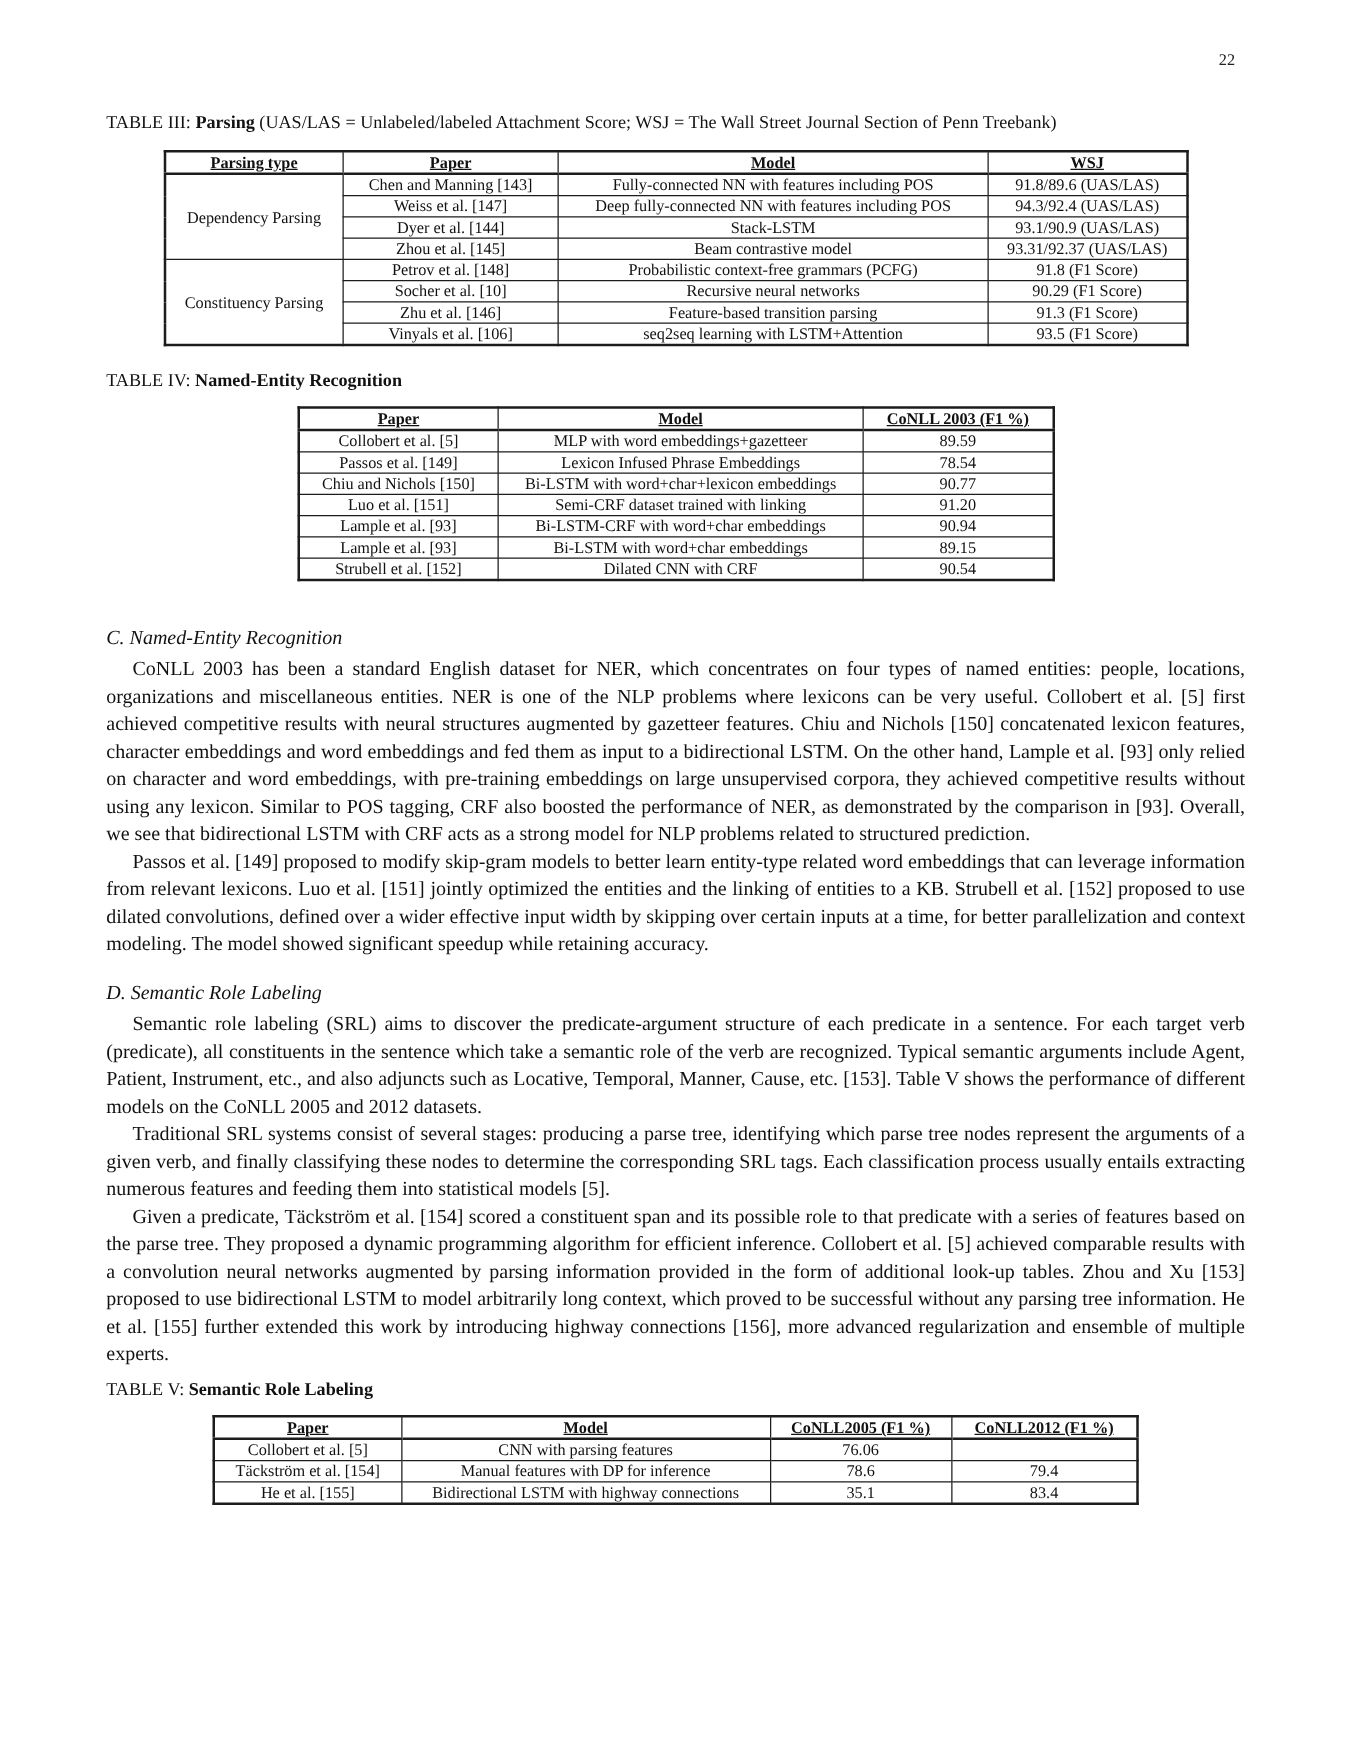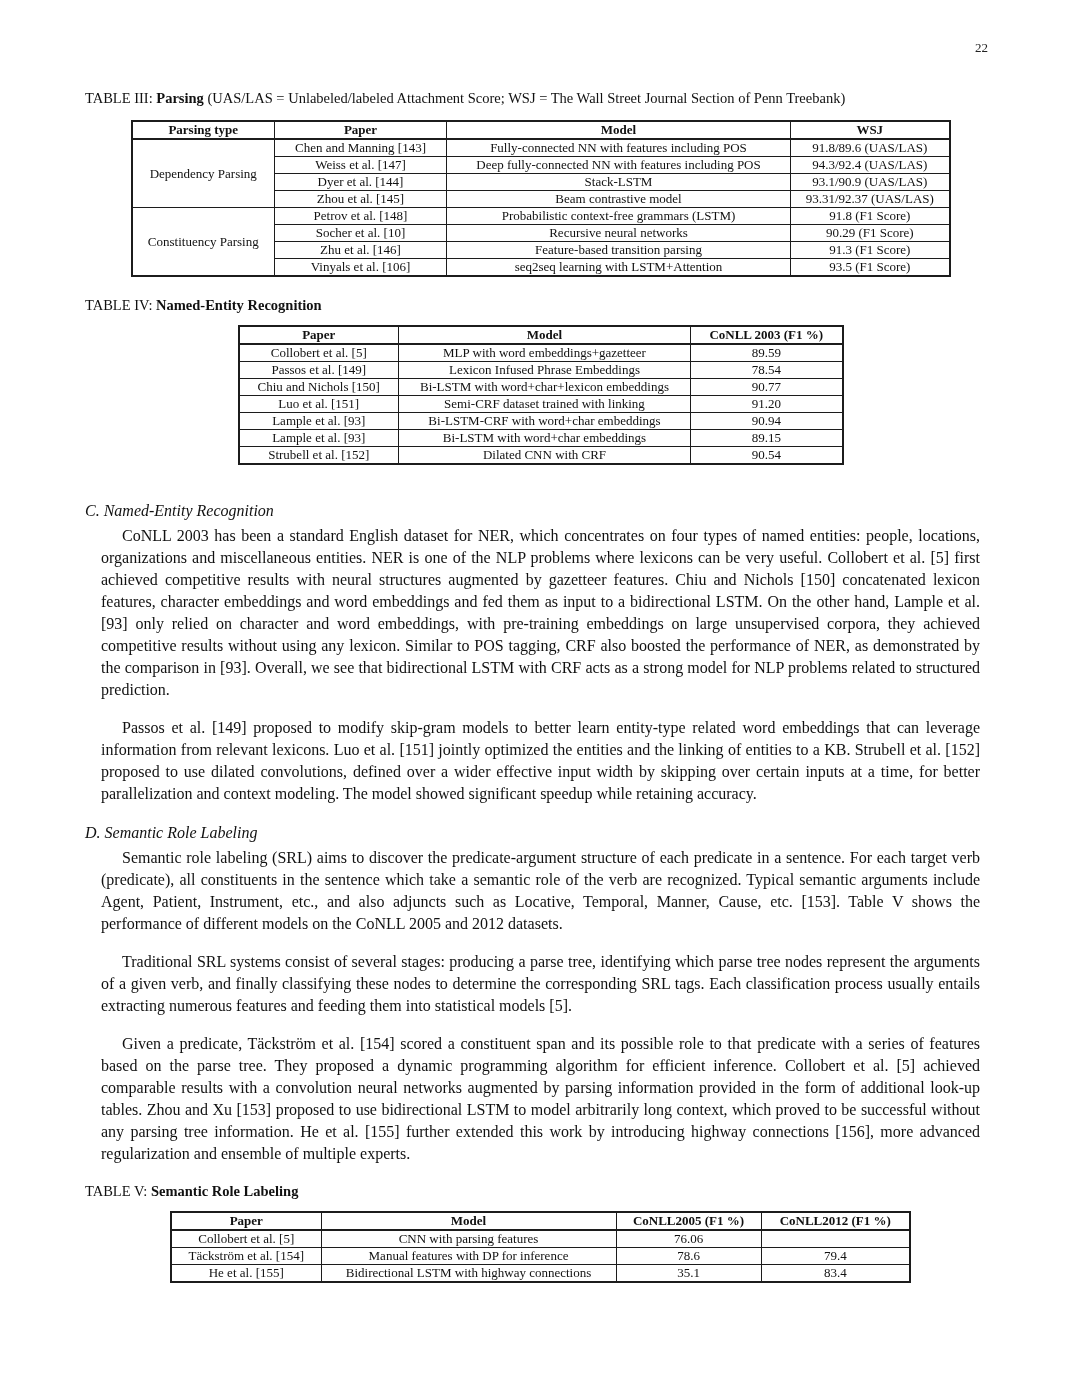--- a/index.html
+++ b/index.html
@@ -52,20 +52,21 @@
     text-align: center;
     vertical-align: middle;
     padding: 1px 4px;
     line-height: 14px;
     white-space: nowrap;
     overflow: hidden;
   }
   thead th {
     font-weight: bold;
     border-bottom: 2px solid #1c1c1c;
+    text-decoration: underline;
   }
   .group-cell { vertical-align: middle; }
   
   .t3 col.c1 { width: 143px; } .t3 col.c2 { width: 172px; }
   .t3 col.c3 { width: 344px; } .t3 col.c4 { width: 159px; }
   .t4 col.c1 { width: 160px; } .t4 col.c2 { width: 292px; }
   .t4 col.c3 { width: 152px; }
   .t5 col.c1 { width: 150px; } .t5 col.c2 { width: 295px; }
   .t5 col.c3 { width: 145px; } .t5 col.c4 { width: 149px; }
   
@@ -73,21 +74,21 @@
     font-style: italic;
     font-size: 16px;
     line-height: 20px;
     margin: 0;
     font-weight: normal;
     color: #111;
   }
   .hC { margin-top: 36px; font-family: Liberation Serif, serif; }
   .hD { margin-top: 18px; }
   p.body-par {
-    margin: 16px;
+    margin: 0;
     text-align: justify;
     text-indent: 21px;
     font-size: 16px;
     line-height: 22px;
     color: #111;
   }
   p.first-after-heading { margin-top: 4px; }
 </style>
 </head>
 <body>
@@ -137,21 +138,21 @@
           <td>93.1/90.9 (UAS/LAS)</td>
         </tr>
         <tr>
           <td>Zhou et al. [145]</td>
           <td>Beam contrastive model</td>
           <td>93.31/92.37 (UAS/LAS)</td>
         </tr>
         <tr>
           <td class="group-cell" rowspan="4">Constituency Parsing</td>
           <td>Petrov et al. [148]</td>
-          <td>Probabilistic context-free grammars (LSTM)</td>
+          <td>Probabilistic context-free grammars (PCFG)</td>
           <td>91.8 (F1 Score)</td>
         </tr>
         <tr>
           <td>Socher et al. [10]</td>
           <td>Recursive neural networks</td>
           <td>90.29 (F1 Score)</td>
         </tr>
         <tr>
           <td>Zhu et al. [146]</td>
           <td>Feature-based transition parsing</td>

